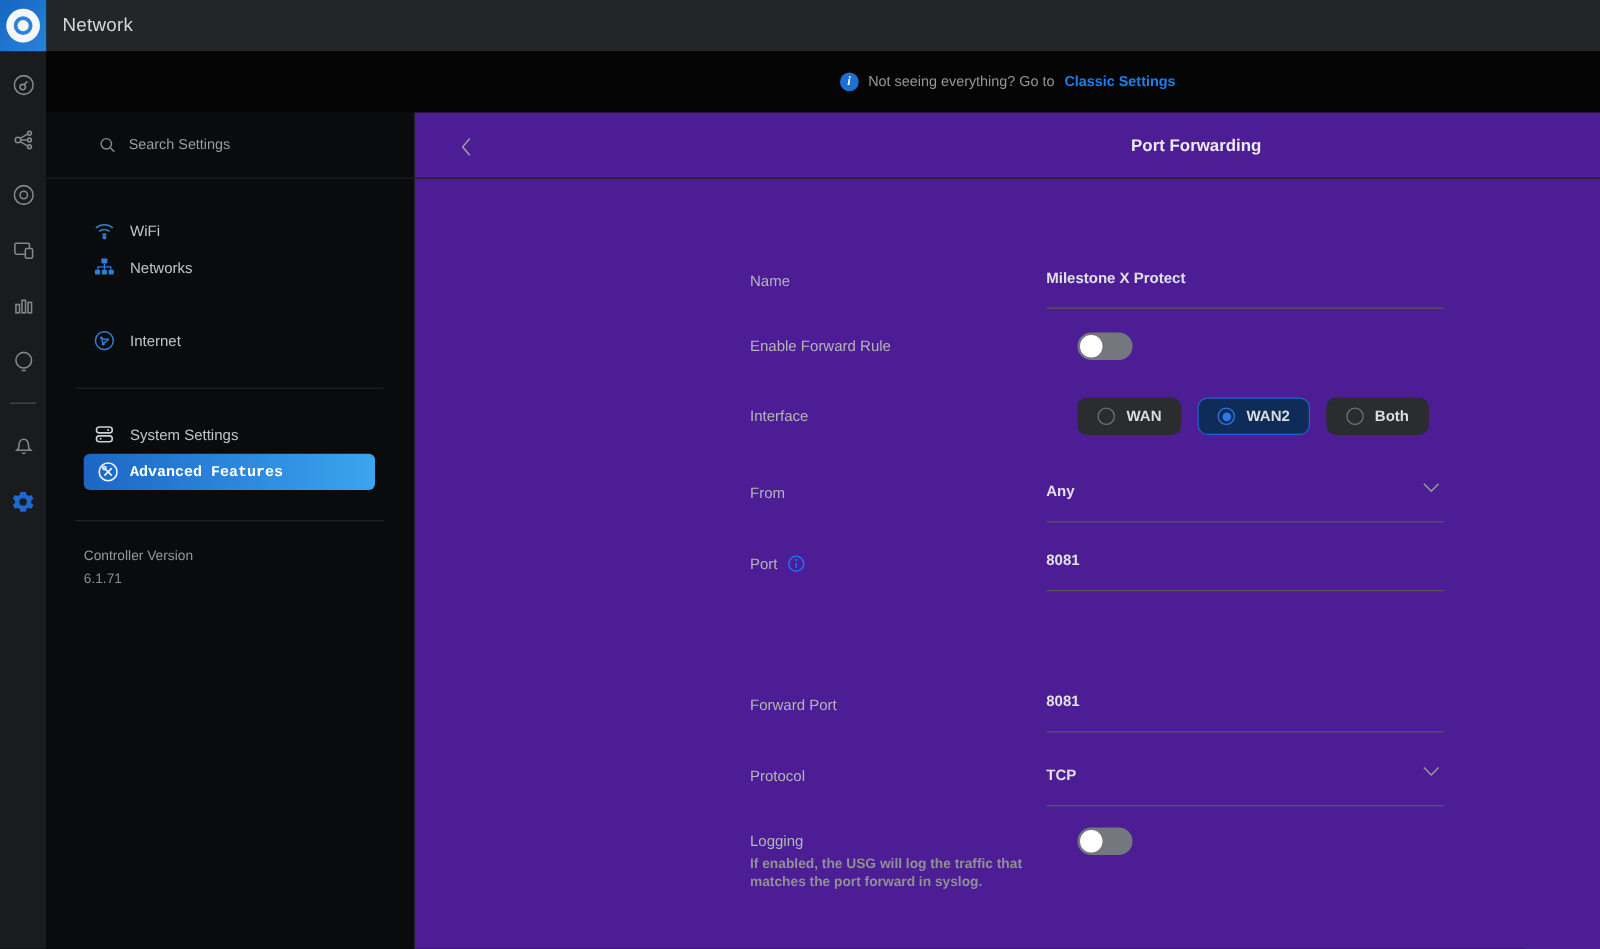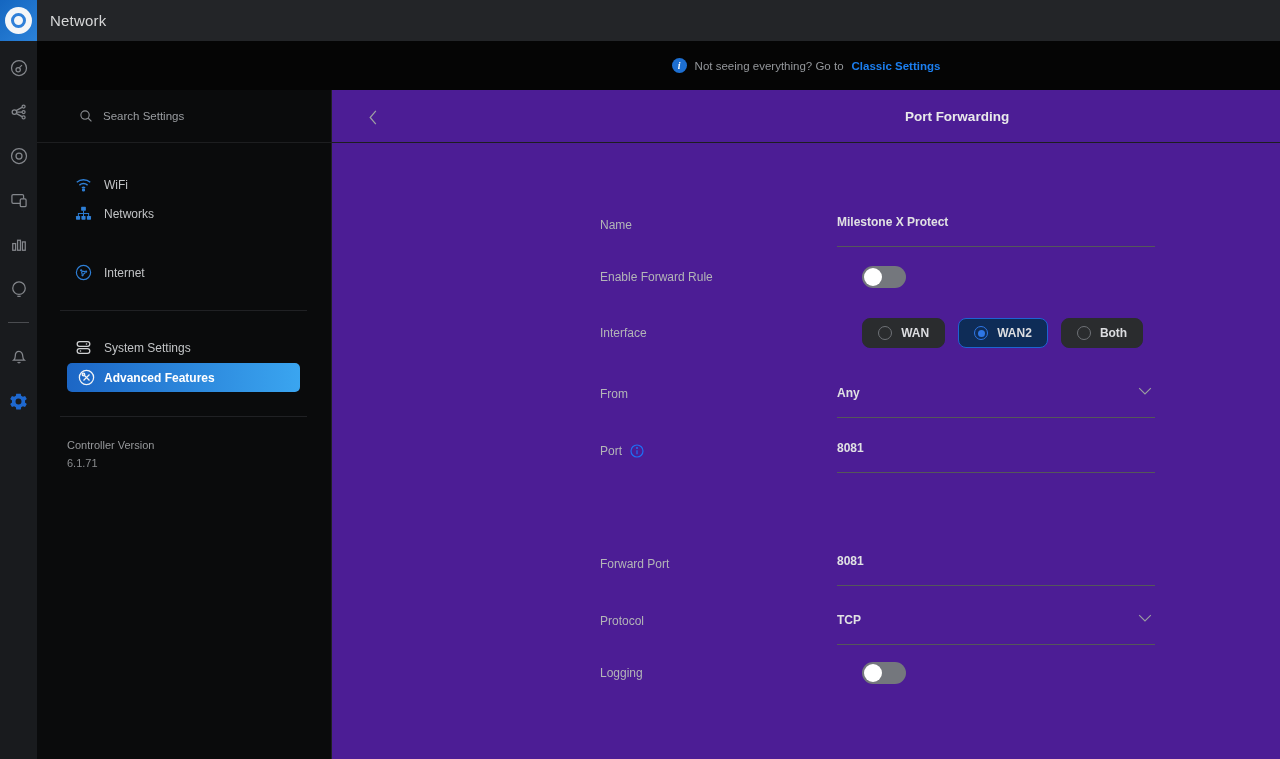--- a/index.html
+++ b/index.html
@@ -45,21 +45,21 @@
                   font-family:"Liberation Sans", sans-serif; width:180px; }
   #search-input::placeholder { color:#9a9da1; }
   .nav-item { position:absolute; left:0; width:295px; height:29px; display:flex; align-items:center; cursor:pointer; }
   .nav-item .nico { position:absolute; left:37px; width:19px; height:19px; display:flex;
                     align-items:center; justify-content:center; color:#2e7fd6; }
   .nav-item .nlabel { position:absolute; left:67px; color:#c2c4c6; font-size:12px; }
   .nav-item.mono .nico { color:#cfd1d3; }
   .nav-item.active { left:30px; width:233px; border-radius:5px;
                      background:linear-gradient(90deg,#1c66c5,#3aa5f0); }
   .nav-item.active .nico { left:10px; color:#f2f5f8; }
-  .nav-item.active .nlabel { left:37px; color:#ffffff; font-weight:bold; }
+  .nav-item.active .nlabel { left:37px; color:#ffffff; font-weight:bold;font-family:Liberation Mono, monospace; }
   .side-divider { position:absolute; left:23px; width:247px; height:1px; background:#202124; }
   #ctrl-ver-label { position:absolute; left:30px; top:349px; color:#96989b; font-size:11px; }
   #ctrl-ver-value { position:absolute; left:30px; top:367px; color:#8a8c8f; font-size:11px; }
 
   
   #main { position:absolute; left:332px; top:90px; width:948px; height:669px; background:#4c1d95; }
   #main-header { position:absolute; left:0; top:0; width:948px; height:53px; border-bottom:1px solid #1d1e20; }
   #back-btn { position:absolute; left:32px; top:17px; width:18px; height:20px; display:flex;
               align-items:center; justify-content:center; color:#9ea0a3; cursor:pointer; }
   #page-title { position:absolute; left:625px; top:19px; transform:translateX(-50%);
@@ -352,13 +352,14 @@
   </div>
 
   <div class="frow" style="top:568px">
     <div class="flabel">Logging</div>
     <div class="fctrl">
       <div class="toggle">
           <div class="knob"></div>
         </div>
     </div>
   </div>
+  <div class="help-text">If enabled, the USG will log the traffic that matches the port forward in syslog.</div>
 </div>
 
 </body></html>

